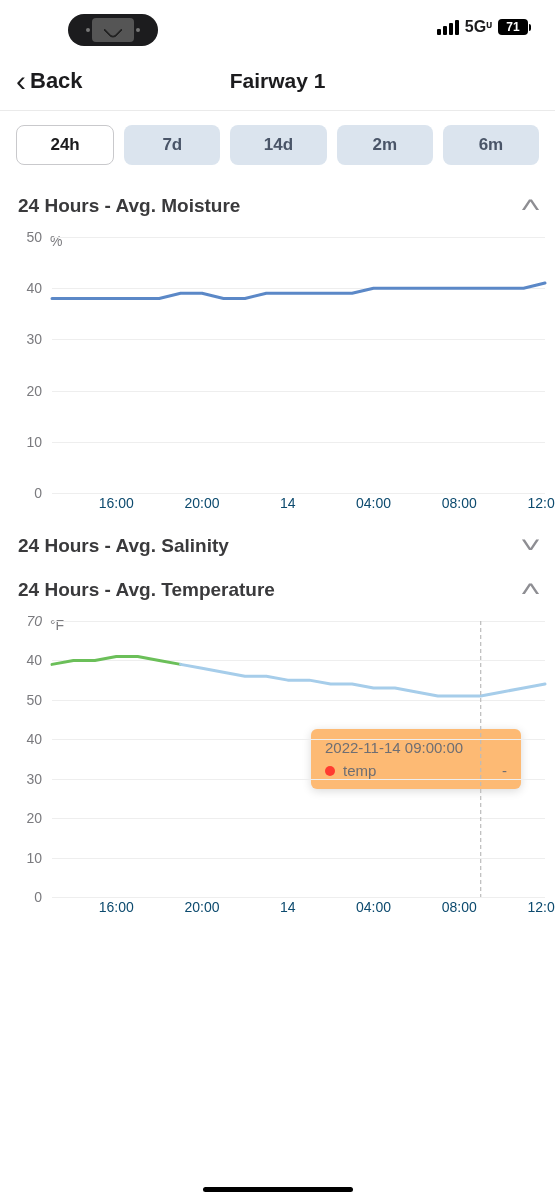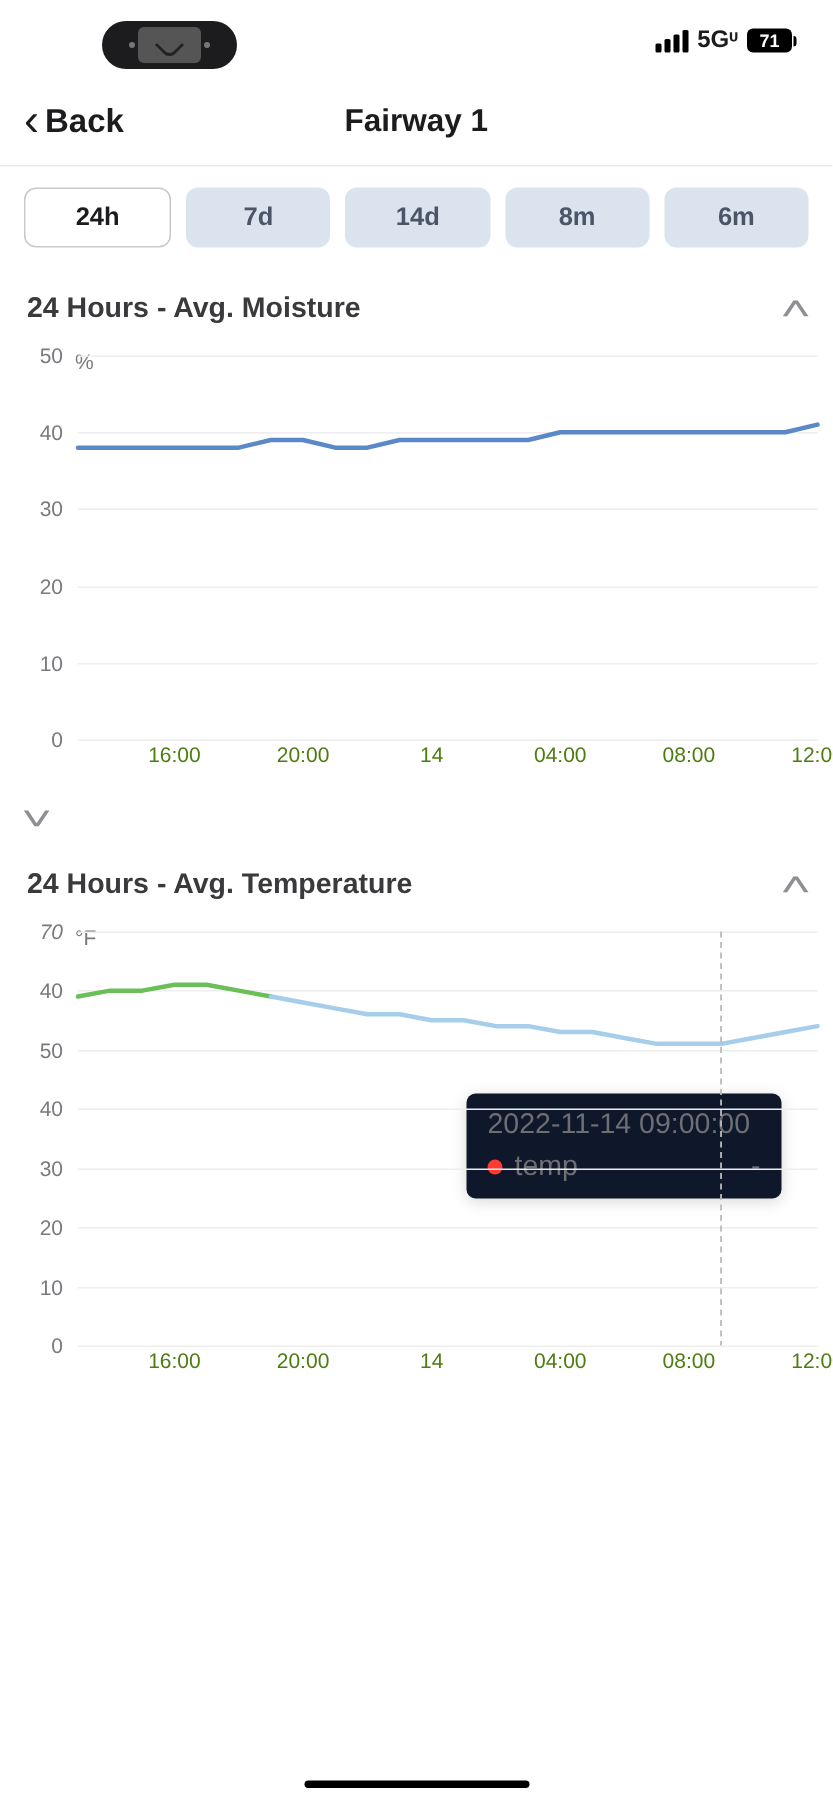--- a/index.html
+++ b/index.html
@@ -101,33 +101,33 @@
     
     .chart {
       position: relative;
       height: 296px;
       padding: 10px 4px 0 12px;
     }
     .ytick { position: absolute; font-size: 14px; color: #7a7a7e; text-align: right; width: 30px; }
     .unit { position: absolute; left: 50px; top: 6px; font-size: 14px; color: #7a7a7e; font-weight: 500; }
     .grid { position: absolute; left: 52px; right: 10px; height: 1px; background: #eee; }
     .x-axis { position: absolute; bottom: 8px; left: 52px; right: 10px; height: 20px; }
-    .xtick { position: absolute; font-size: 14px; color: #4d7c0f; transform: translateX(-50%); }
+    .xtick { position: absolute; font-size: 14px; color: #0c4a6e; transform: translateX(-50%); }
     .plot { position: absolute; left: 52px; right: 10px; top: 10px; bottom: 30px; }
     svg.line { width: 100%; height: 100%; overflow: visible; }
     .crosshair { stroke: #bbb; stroke-width: 1.2; stroke-dasharray: 4 3; }
 
     
     .tooltip {
       position: absolute;
-      background: #0f172a;
+      background: #fdba74;
       border-radius: 6px;
       box-shadow: 0 2px 10px rgba(0,0,0,.15);
       padding: 10px 14px;
-      font-size: 19px;
+      font-size: 15px;
       color: #6e6e73;
       min-width: 210px;
     }
     .tt-row { display:flex; align-items:center; gap:8px; margin-top:6px; }
     .tt-dot { width:10px; height:10px; border-radius:50%; }
     .tt-val { margin-left: auto; }
 
     .home-ind { position:absolute; bottom:8px; left:50%; transform:translateX(-50%); width:150px; height:5px; border-radius:3px; background:#000; }
   </style>
 </head>
@@ -170,21 +170,21 @@
   <div class="tab active">
       <span>24h</span>
     </div>
   <div class="tab">
       <span>7d</span>
     </div>
   <div class="tab">
       <span>14d</span>
     </div>
   <div class="tab">
-      <span>8m</span>
+      <span>2m</span>
     </div>
   <div class="tab">
       <span>6m</span>
     </div>
 </div>
 
 <div class="section-head">
   <span class="section-title">24 Hours - Avg. Moisture</span>
   <span class="chev">˄</span>
 </div>
@@ -209,20 +209,21 @@
       <div class="xtick" style="left: 321.522px;">04:00</div>
       <div class="xtick" style="left: 407.261px;">08:00</div>
       <div class="xtick" style="left: 493px;">12:00</div>
     </div>
     <div class="plot"><svg class="line" viewBox="0 0 493 256" preserveAspectRatio="none">
         <path d="M0 61.44 L21.434782608695652 61.44 L42.869565217391305 61.44 L64.30434782608695 61.44 L85.73913043478261 61.44 L107.17391304347825 61.44 L128.6086956521739 56.31999999999999 L150.04347826086956 56.31999999999999 L171.47826086956522 61.44 L192.91304347826087 61.44 L214.3478260869565 56.31999999999999 L235.7826086956522 56.31999999999999 L257.2173913043478 56.31999999999999 L278.65217391304344 56.31999999999999 L300.0869565217391 56.31999999999999 L321.5217391304348 51.19999999999999 L342.95652173913044 51.19999999999999 L364.39130434782606 51.19999999999999 L385.82608695652175 51.19999999999999 L407.2608695652174 51.19999999999999 L428.695652173913 51.19999999999999 L450.1304347826087 51.19999999999999 L471.5652173913044 51.19999999999999 L493 46.08000000000001" fill="none" stroke="#5b88c7" stroke-width="3" stroke-linecap="round" stroke-linejoin="round"></path>
       </svg></div>
   </div>
 
 <div class="section-head">
+  <span class="section-title">24 Hours - Avg. Salinity</span>
   <span class="chev">˅</span>
 </div>
 
 <div class="section-head">
   <span class="section-title">24 Hours - Avg. Temperature</span>
   <span class="chev">˄</span>
 </div>
 <div class="chart" id="chart-1" style="height:316px">
   <span class="unit">°F</span>
   <div class="tooltip" style="right:34px; top:118px;">

